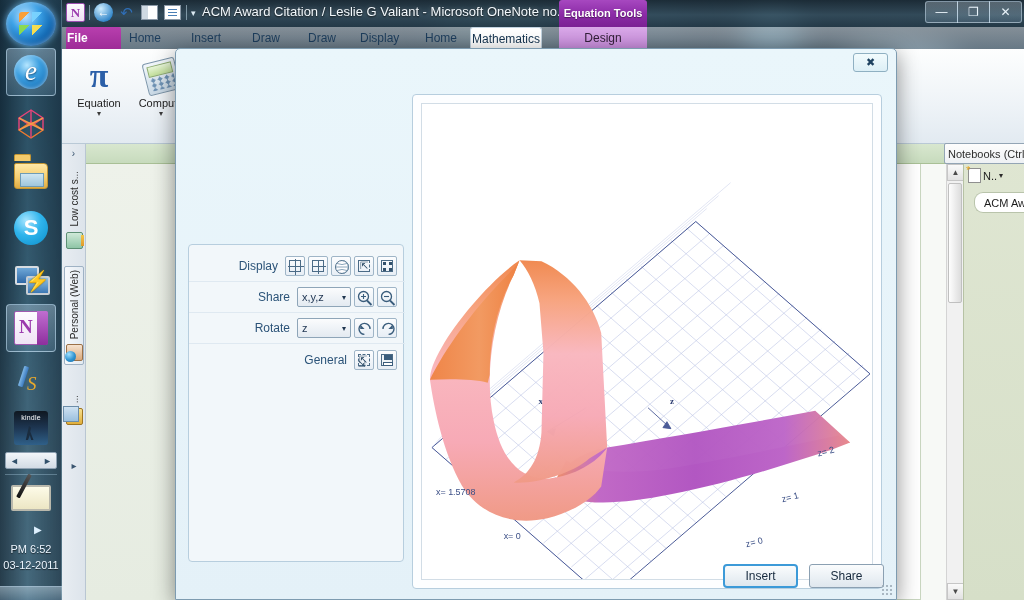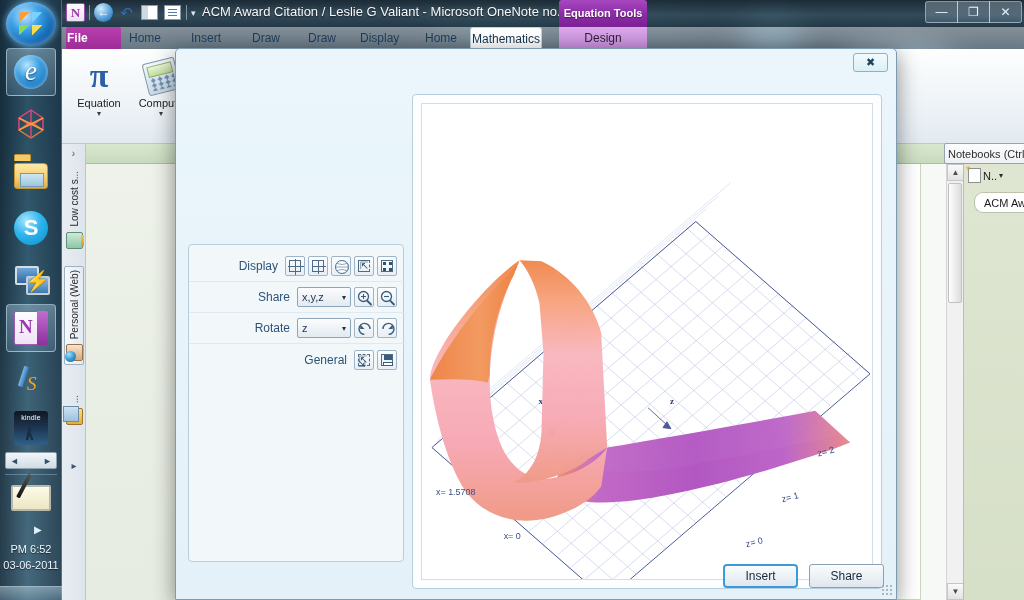--- a/index.html
+++ b/index.html
@@ -687,21 +687,21 @@
   <div id="tb-sep" style="top:474px;"></div>
 
   <div class="tb-item" style="top:478px;height:40px;">
     <div class="ico-traynote"></div>
   </div>
 
   <div id="tray-expand">▶</div>
 
   <div id="clock">
     <div>PM 6:52</div>
-    <div>03-06-2011</div>
+    <div>03-12-2011</div>
   </div>
   <div id="show-desktop"></div>
 </div>
 
 <div id="dialog">
 
   <div id="dlg-close">✖</div>
 
   <div id="dlg-body">
 

